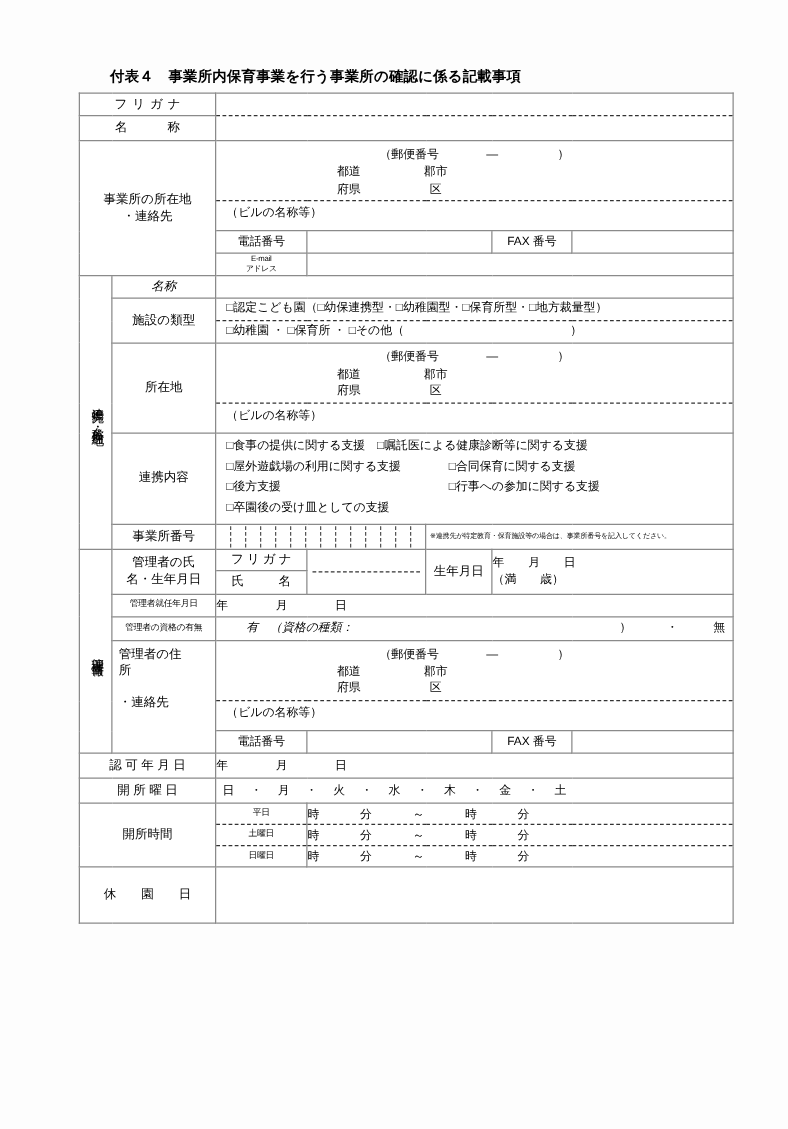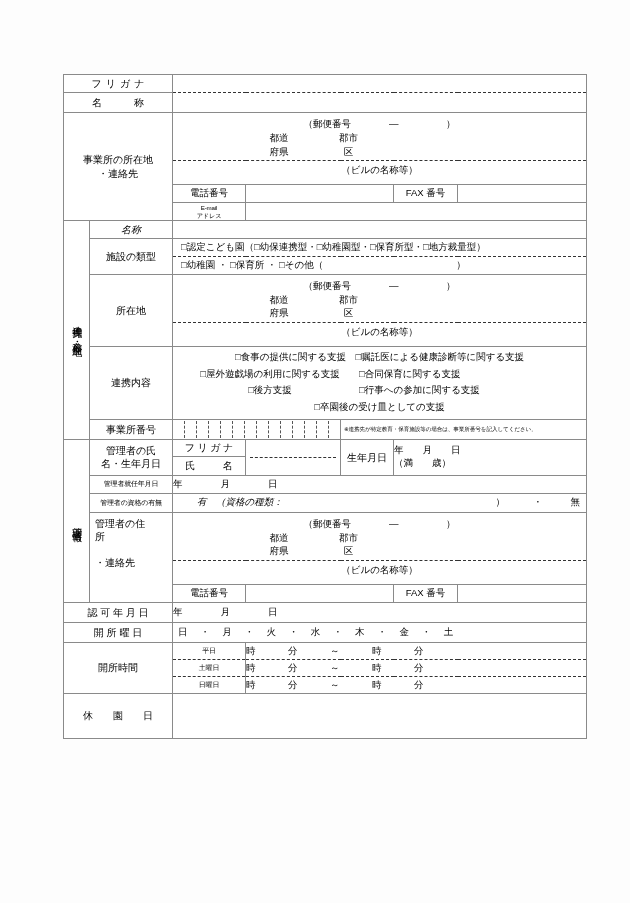--- a/index.html
+++ b/index.html
@@ -80,21 +80,21 @@
     vertical-align: middle;
     font-size: 10px;
   }
   .vert span {
     writing-mode: vertical-rl;
     text-orientation: upright;
     display: inline-block;
     line-height: 1.25;
     letter-spacing: 1px;
   }
-  .cellpad-l { padding: 3px 8px; text-align: center; }
+  .cellpad-l { padding: 3px 8px; }
   .center { text-align: left; }
   .dashed-bottom { border-bottom: 1px dashed #333333 !important; }
   .no-top { border-top: none !important; }
   .addr-block {
     position: relative;
     padding: 4px 8px 2px 8px;
     line-height: 1.45;
     text-align: center;
   }
   .addr-line1 { white-space: pre; }
@@ -142,20 +142,21 @@
     background: #d2d2d2;
     text-align: center;
     font-size: 9.5px;
   }
 </style>
 </head>
 <body>
 
 <div class="page">
 
+  <div class="doc-title">付表４　事業所内保育事業を行う事業所の確認に係る記載事項</div>
 
   <table class="form">
     <colgroup>
       <col style="width:26px">
       <col style="width:83px">
       <col style="width:73px">
       <col style="width:95px">
       <col style="width:53px">
       <col style="width:64px">
       <col style="width:129px">
@@ -264,21 +265,21 @@
       </td>
     </tr>
     <tr>
       <td colspan="5" class="no-top">
         <div class="cellpad-l" style="height:17px;">（ビルの名称等）</div>
       </td>
     </tr>
     <tr>
       <td class="hdr">連携内容</td>
       <td colspan="5">
-        <div style="padding:2px 0 3px 0;text-align:center;">
+        <div style="padding:2px 0 3px 0;">
           <div class="chk-line">□食事の提供に関する支援　□嘱託医による健康診断等に関する支援</div>
           <div class="chk-line" style="display:flex;">
             <span style="width:178px;">□屋外遊戯場の利用に関する支援</span>
             <span>□合同保育に関する支援</span>
           </div>
           <div class="chk-line" style="display:flex;">
             <span style="width:178px;">□後方支援</span>
             <span>□行事への参加に関する支援</span>
           </div>
           <div class="chk-line">□卒園後の受け皿としての支援</div>

